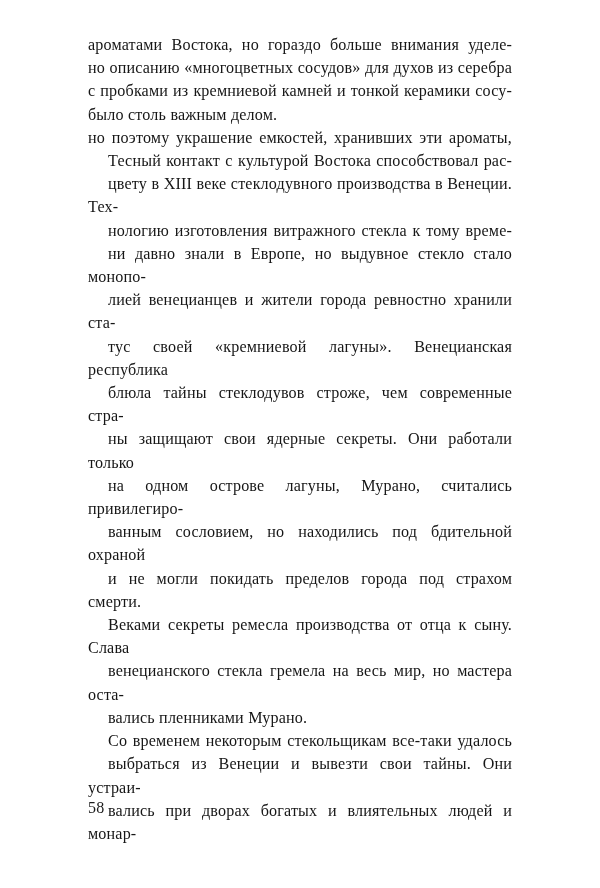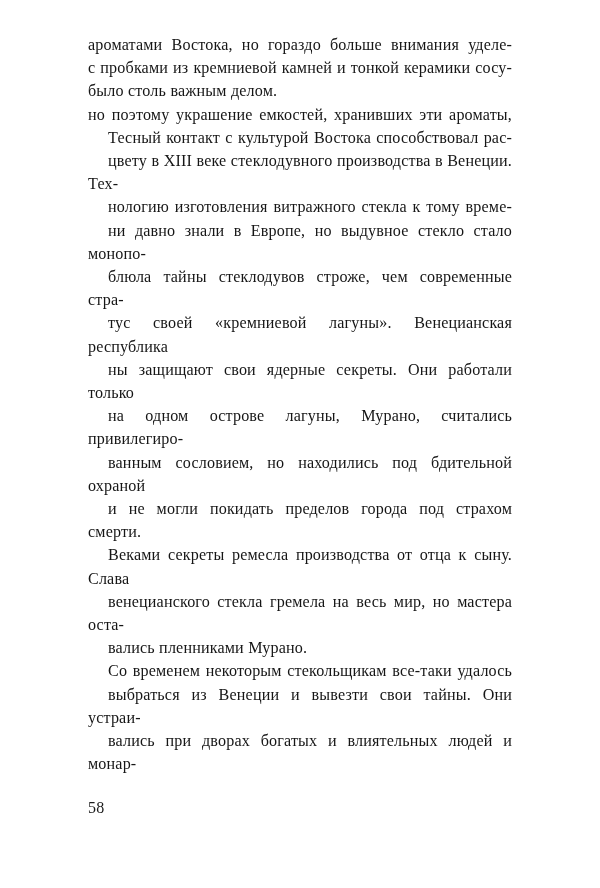--- a/index.html
+++ b/index.html
@@ -67,32 +67,34 @@
 </style>
 </head>
 <body>
 
 <div class="page">
 
   <div class="text-column">
 
     <p class="para">
       <span class="line" style="text-align: justify; text-align-last: justify; white-space: normal;">ароматами Востока, но гораздо больше внимания уделе-</span>
+      <span class="line" style="text-align: justify; text-align-last: justify; white-space: normal;">но описанию «многоцветных сосудов» для духов из серебра</span>
       <span class="line" style="text-align: justify; text-align-last: justify; white-space: normal;">с пробками из кремниевой камней и тонкой керамики сосу-</span>
       <span class="line" style="text-align: left; text-align-last: left;">было столь важным делом.</span>
       <span class="line" style="text-align: justify; text-align-last: justify; white-space: normal;">но поэтому украшение емкостей, хранивших эти ароматы,</span>
     </p>
 
     <p class="para">
       <span class="line" style="text-align: justify; text-align-last: justify; white-space: normal;">Тесный контакт с культурой Востока способствовал рас-</span>
       <span class="line" style="text-align: justify; text-align-last: justify; white-space: normal;">цвету в XIII веке стеклодувного производства в Венеции. Тех-</span>
       <span class="line" style="text-align: justify; text-align-last: justify; white-space: normal;">нологию изготовления витражного стекла к тому време-</span>
       <span class="line" style="text-align: justify; text-align-last: justify; white-space: normal;">ни давно знали в Европе, но выдувное стекло стало монопо-</span>
+      <span class="line" style="text-align: justify; text-align-last: justify; white-space: normal;">лией венецианцев и жители города ревностно хранили ста-</span>
+      <span class="line" style="text-align: justify; text-align-last: justify; white-space: normal;">тус своей «кремниевой лагуны». Венецианская республика</span>
       <span class="line" style="text-align: justify; text-align-last: justify; white-space: normal;">блюла тайны стеклодувов строже, чем современные стра-</span>
-      <span class="line" style="text-align: justify; text-align-last: justify; white-space: normal;">тус своей «кремниевой лагуны». Венецианская республика</span>
       <span class="line" style="text-align: justify; text-align-last: justify; white-space: normal;">ны защищают свои ядерные секреты. Они работали только</span>
       <span class="line" style="text-align: justify; text-align-last: justify; white-space: normal;">на одном острове лагуны, Мурано, считались привилегиро-</span>
       <span class="line" style="text-align: justify; text-align-last: justify; white-space: normal;">ванным сословием, но находились под бдительной охраной</span>
       <span class="line" style="text-align: justify; text-align-last: justify; white-space: normal;">и не могли покидать пределов города под страхом смерти.</span>
       <span class="line" style="text-align: justify; text-align-last: justify; white-space: normal;">Веками секреты ремесла производства от отца к сыну. Слава</span>
       <span class="line" style="text-align: justify; text-align-last: justify; white-space: normal;">венецианского стекла гремела на весь мир, но мастера оста-</span>
       <span class="line" style="text-align: left; text-align-last: left;">вались пленниками Мурано.</span>
     </p>
 
     <p class="para">

